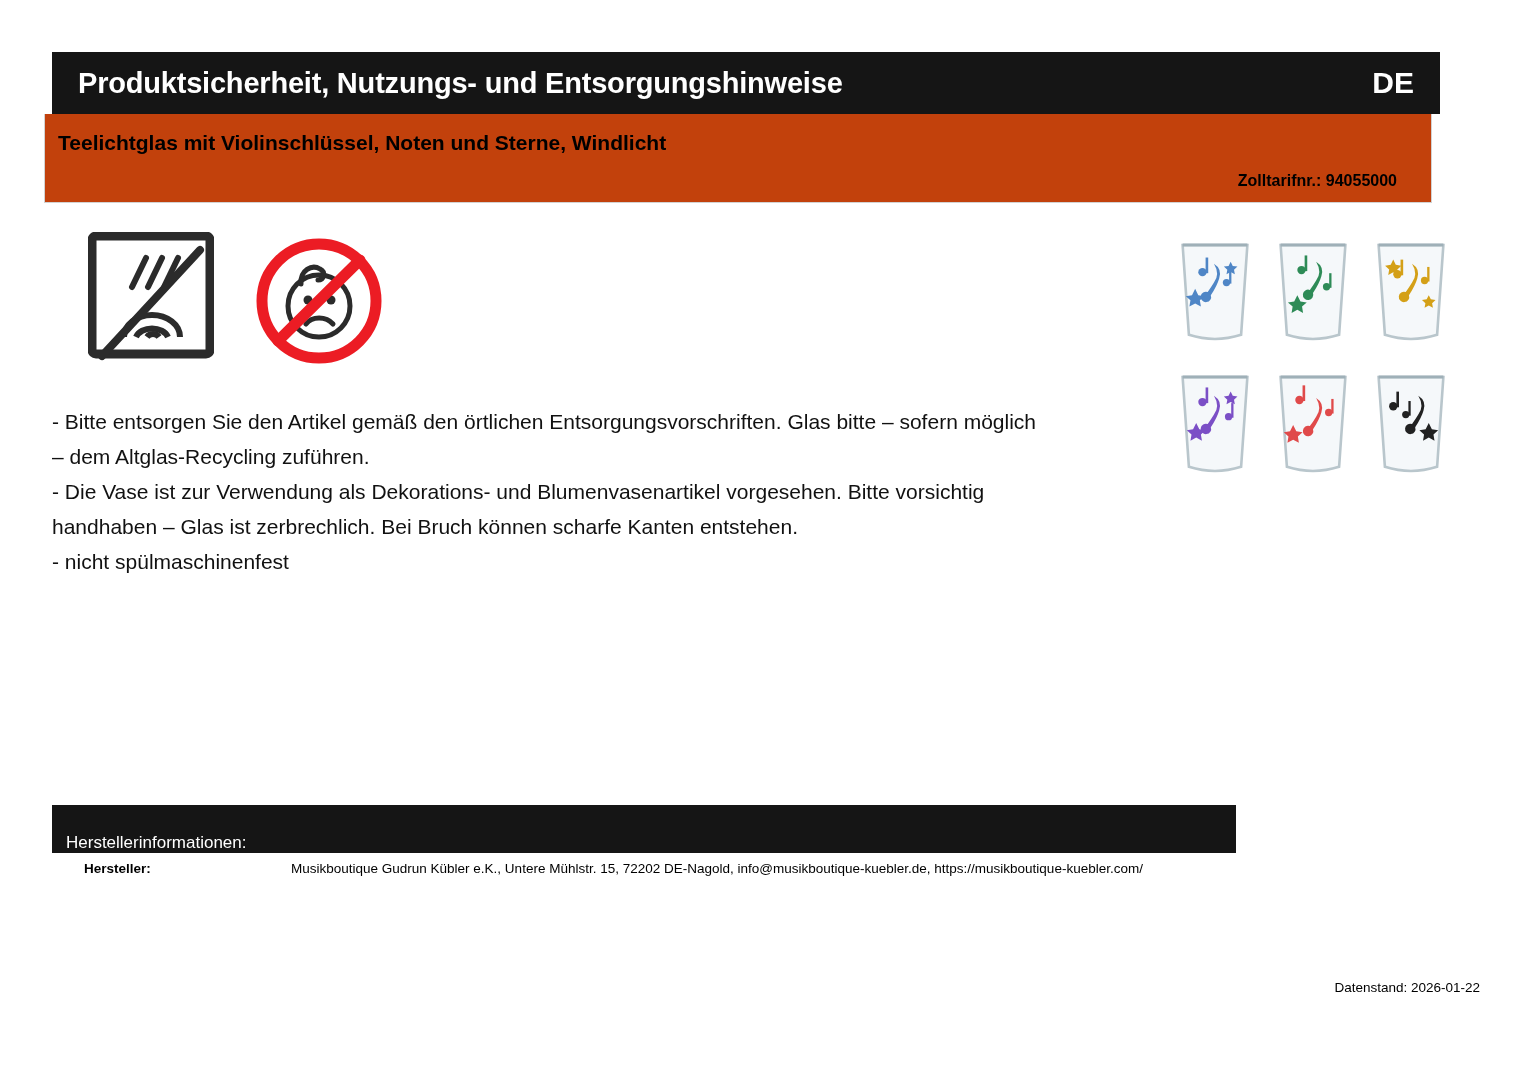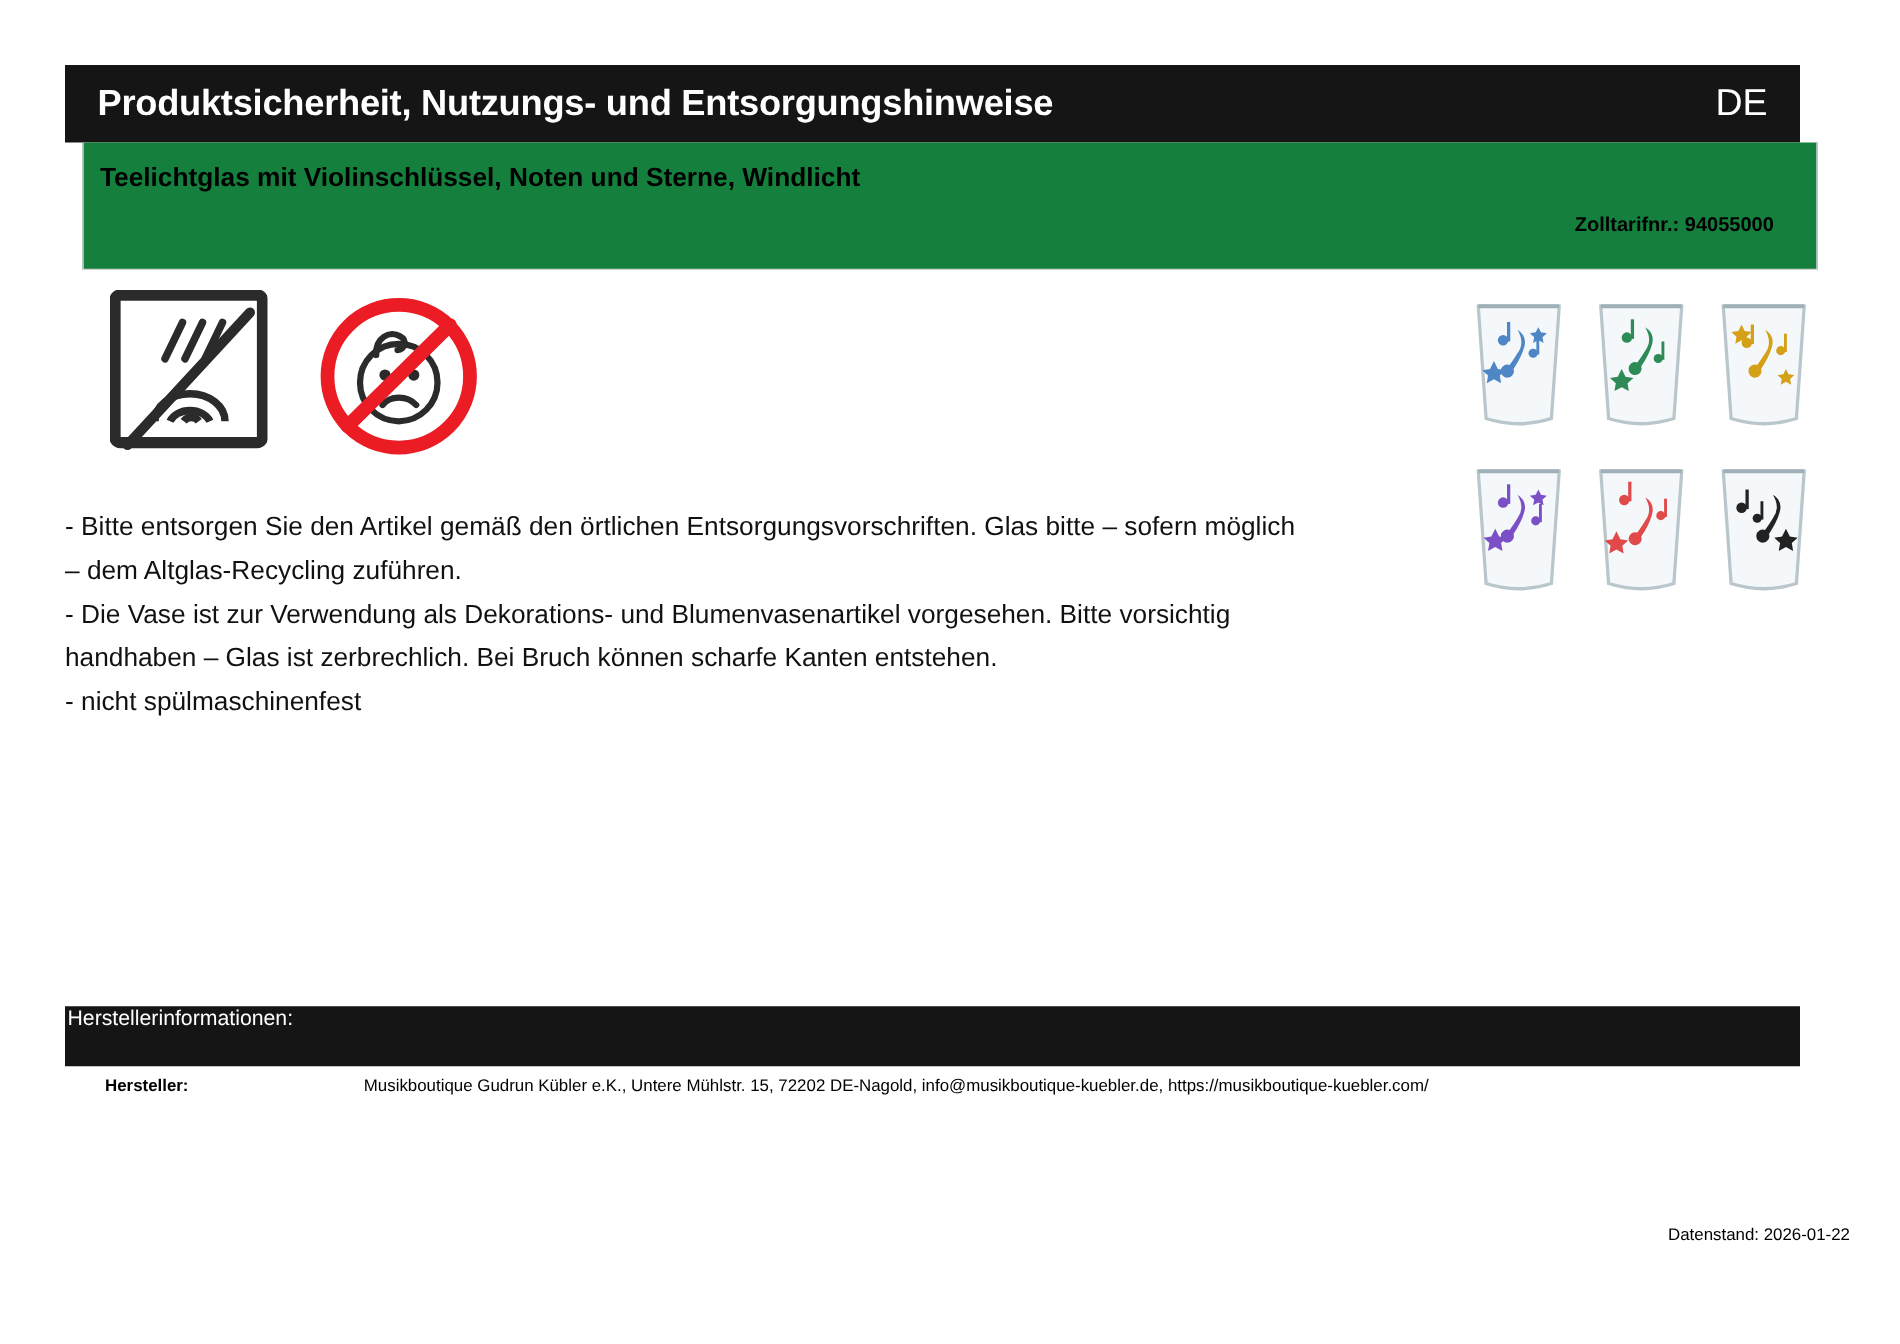--- a/index.html
+++ b/index.html
@@ -38,30 +38,30 @@
     padding: 0 26px 0 26px;
   }
   .header-title {
     font-size: 29px;
     font-weight: bold;
     letter-spacing: -0.2px;
     white-space: nowrap;
   }
   .header-lang {
     font-size: 30px;
-    font-weight: normal;
+    font-weight: bold;
   }
 
   .subheader-bar {
     position: absolute;
-    left: 66px;
+    left: 44px;
     top: 114px;
     width: 1388px;
-    height: 102px;
-    background: #15803d;
+    height: 89px;
+    background: #c2410c;
     box-sizing: border-box;
     border-left: 1px solid #d2d2d2;
     border-right: 1px solid #d2d2d2;
     border-bottom: 1px solid #d2d2d2;
   }
   .subheader-title {
     position: absolute;
     left: 13px;
     top: 17px;
     font-size: 21px;
@@ -130,27 +130,27 @@
   }
   .glass-cell {
     position: relative;
   }
 
   
   .manu-bar {
     position: absolute;
     left: 52px;
     top: 805px;
-    width: 1388px;
+    width: 1184px;
     height: 48px;
     background: #151515;
     color: #ffffff;
     display: flex;
-    align-items: flex-start;
-    padding-left: 2px;
+    align-items: flex-end;
+    padding-left: 14px;
     box-sizing: border-box;
     font-size: 17px;
   }
   .manu-row {
     position: absolute;
     left: 52px;
     top: 861px;
     width: 1388px;
     font-size: 13.5px;
   }

